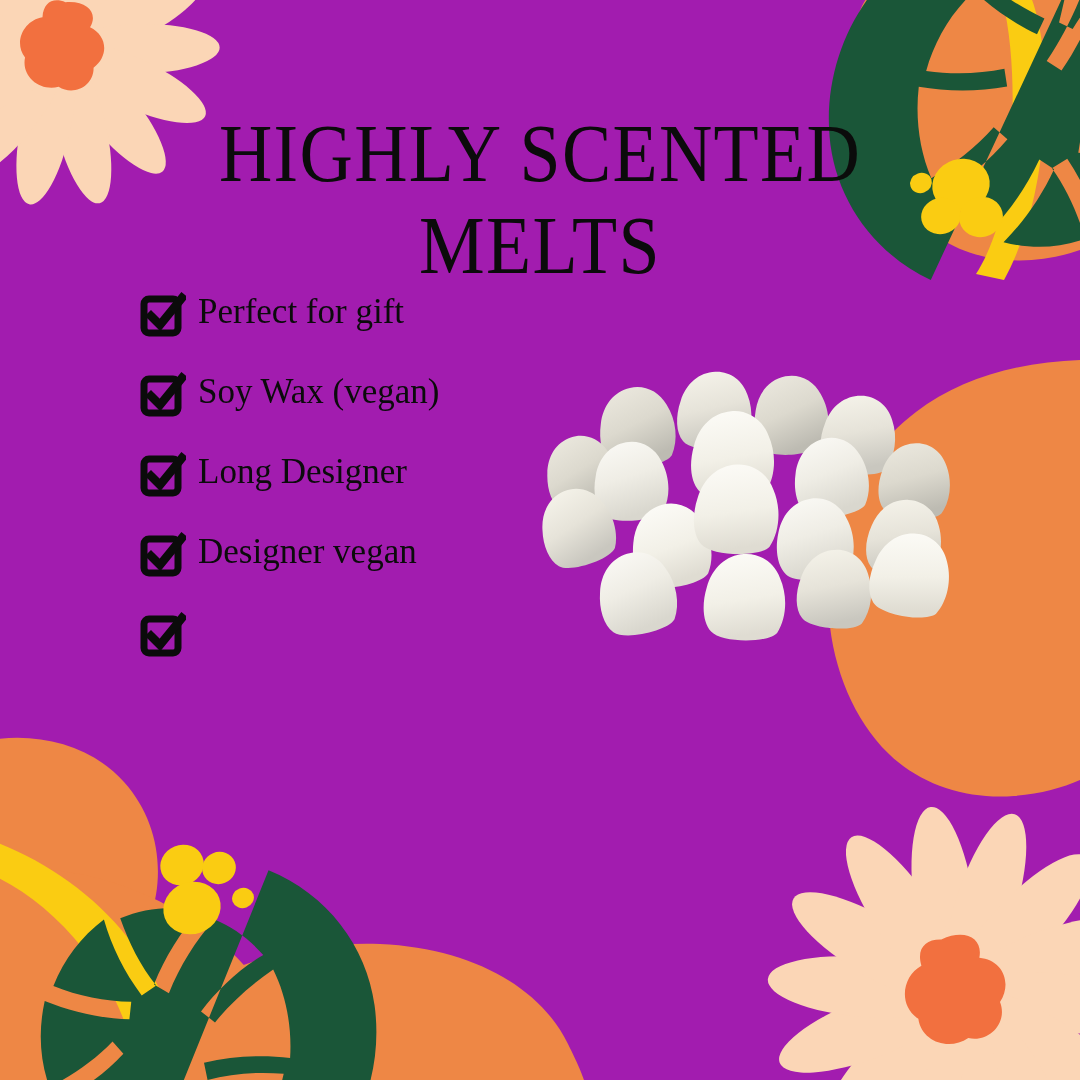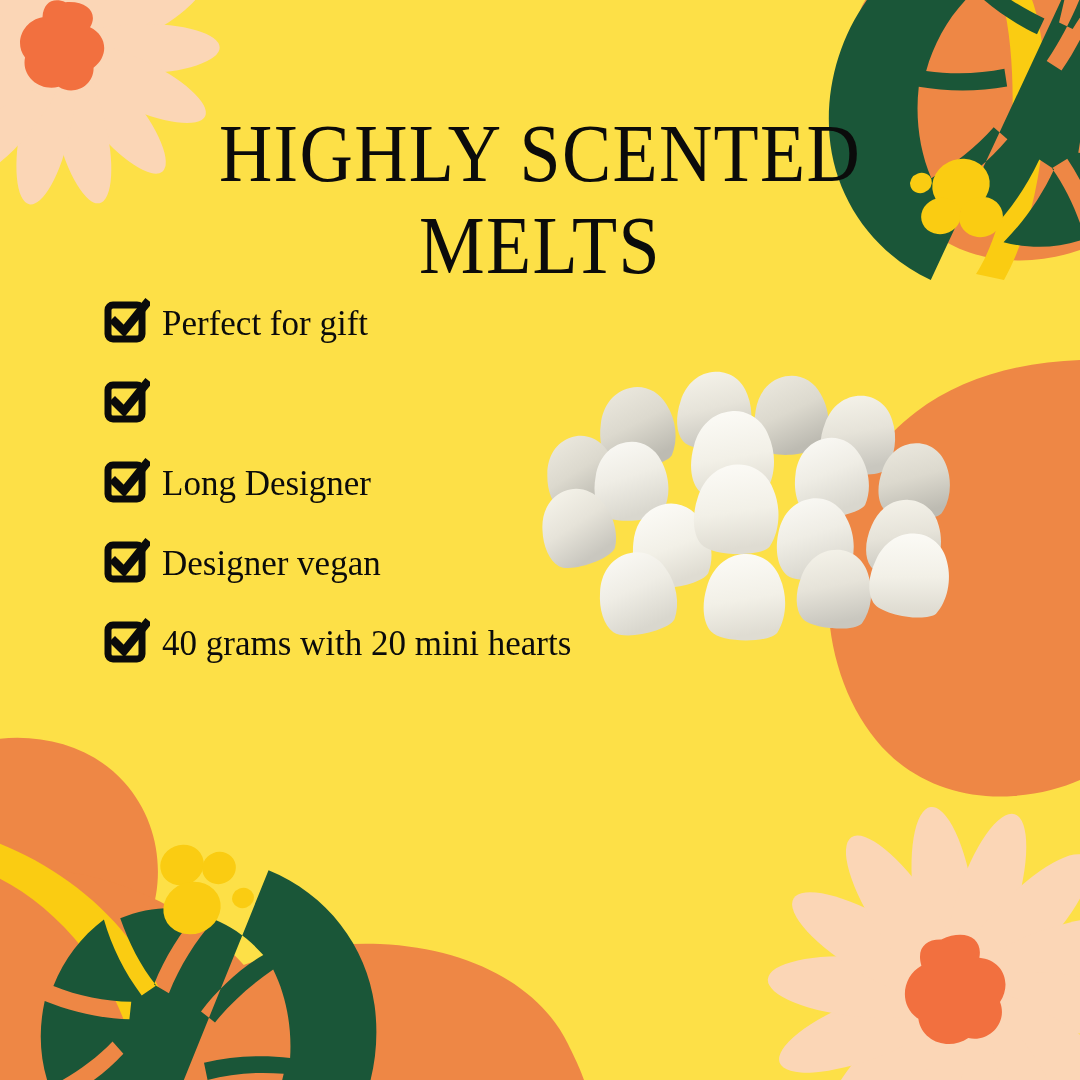--- a/index.html
+++ b/index.html
@@ -5,21 +5,21 @@
 <style>
   * { margin:0; padding:0; box-sizing:border-box; }
   html, body {
     width:1080px; height:1080px;
     overflow:hidden;
     font-family:"Liberation Serif", serif;
   }
   #poster {
     position:relative;
     width:1080px; height:1080px;
-    background:#fde047;
+    background:#a21caf;
     overflow:hidden;
   }
   .layer { position:absolute; top:0; left:0; width:1080px; height:1080px; }
   #decor-svg { z-index:1; }
 
   
   #title-block {
     position:absolute;
     left:0; right:0;
     top:108px;
@@ -43,23 +43,24 @@
   
   #feature-list {
     position:absolute;
     left:104px;
     top:292px;
     z-index:6;
     width:620px;
   }
   .feature-row {
     display:flex;
-    align-items:flex-end;
+    align-items:flex-start;
     height:52px;
     margin-bottom:28px;
+    margin-left:36px;
   }
   .check-box {
     position:relative;
     width:46px; height:46px;
     flex:0 0 46px;
     margin-right:12px;
   }
   .check-box svg { display:block; width:46px; height:46px; }
   .feature-label {
     font-family:"Liberation Serif", serif;
@@ -367,20 +368,21 @@
       <span class="feature-label">Perfect for gift</span>
     </div>
 
     <div class="feature-row">
       <span class="check-box">
         <svg viewBox="0 0 46 46">
           <rect x="4" y="7" width="34" height="34" rx="5" ry="5" fill="none" stroke="#0B0B0B" stroke-width="7"></rect>
           <path d="M 11 24 L 20 33 L 42 6" fill="none" stroke="#0B0B0B" stroke-width="8.5" stroke-linecap="square" stroke-linejoin="miter"></path>
         </svg>
       </span>
+      <span class="feature-label">Soy Wax (vegan)</span>
     </div>
 
     <div class="feature-row">
       <span class="check-box">
         <svg viewBox="0 0 46 46">
           <rect x="4" y="7" width="34" height="34" rx="5" ry="5" fill="none" stroke="#0B0B0B" stroke-width="7"></rect>
           <path d="M 11 24 L 20 33 L 42 6" fill="none" stroke="#0B0B0B" stroke-width="8.5" stroke-linecap="square" stroke-linejoin="miter"></path>
         </svg>
       </span>
       <span class="feature-label">Long Designer</span>
@@ -397,18 +399,17 @@
     </div>
 
 
     <div class="feature-row">
       <span class="check-box">
         <svg viewBox="0 0 46 46">
           <rect x="4" y="7" width="34" height="34" rx="5" ry="5" fill="none" stroke="#0B0B0B" stroke-width="7"></rect>
           <path d="M 11 24 L 20 33 L 42 6" fill="none" stroke="#0B0B0B" stroke-width="8.5" stroke-linecap="square" stroke-linejoin="miter"></path>
         </svg>
       </span>
-      <span class="feature-label">40 grams with 20 mini hearts</span>
     </div>
 
   </div>
 
 </div>
 
 </body></html>

